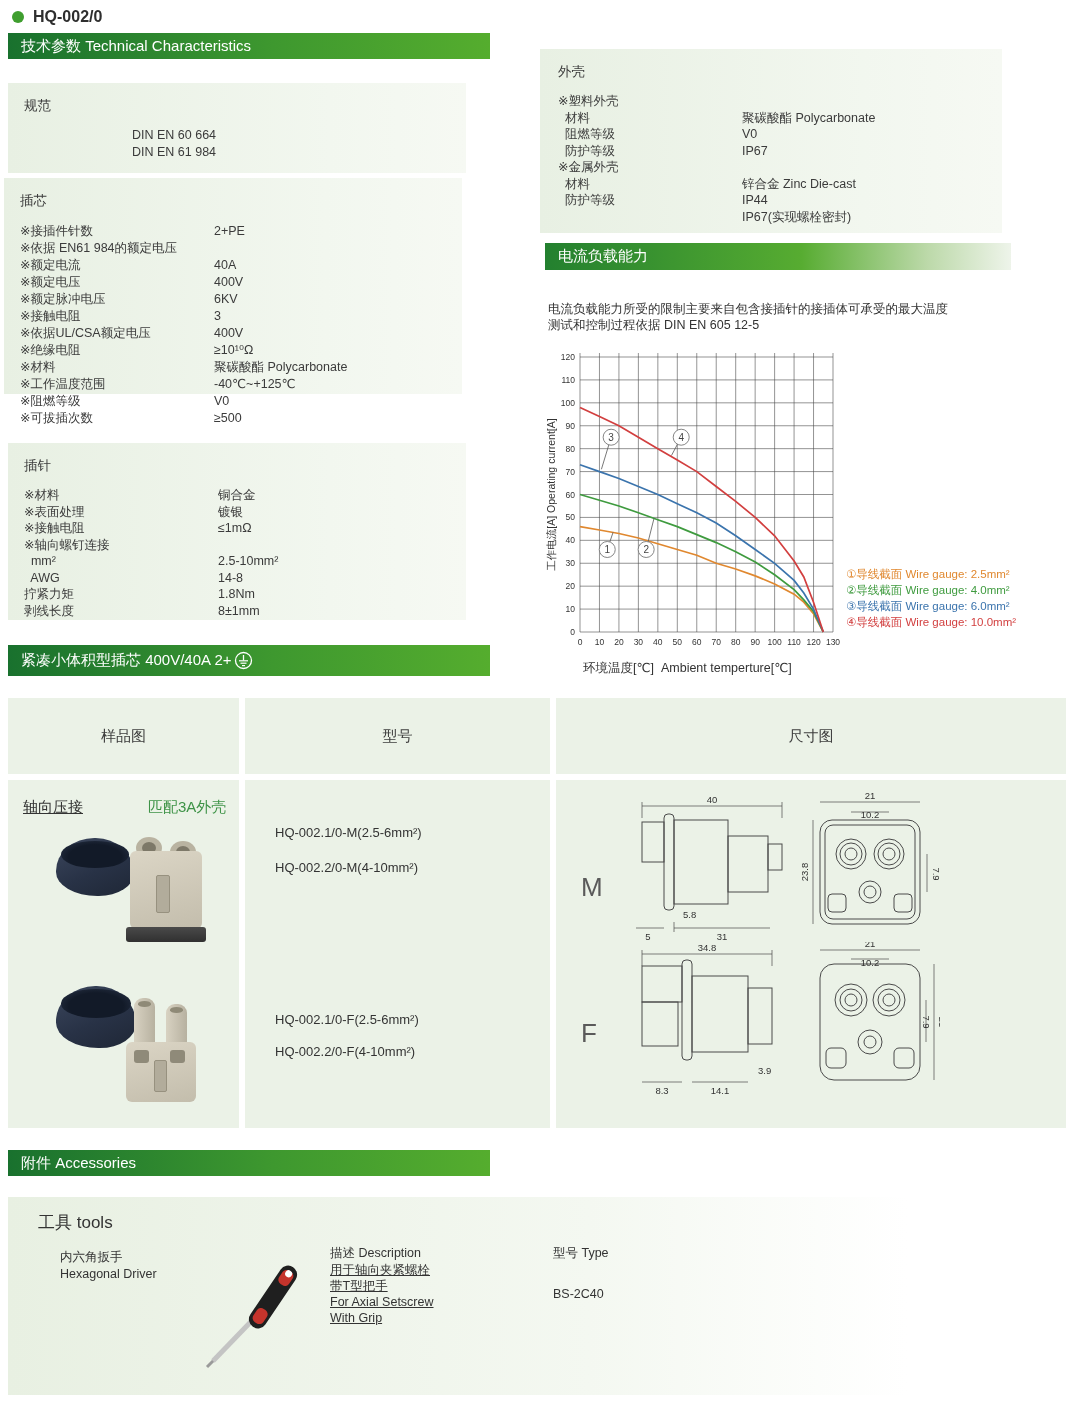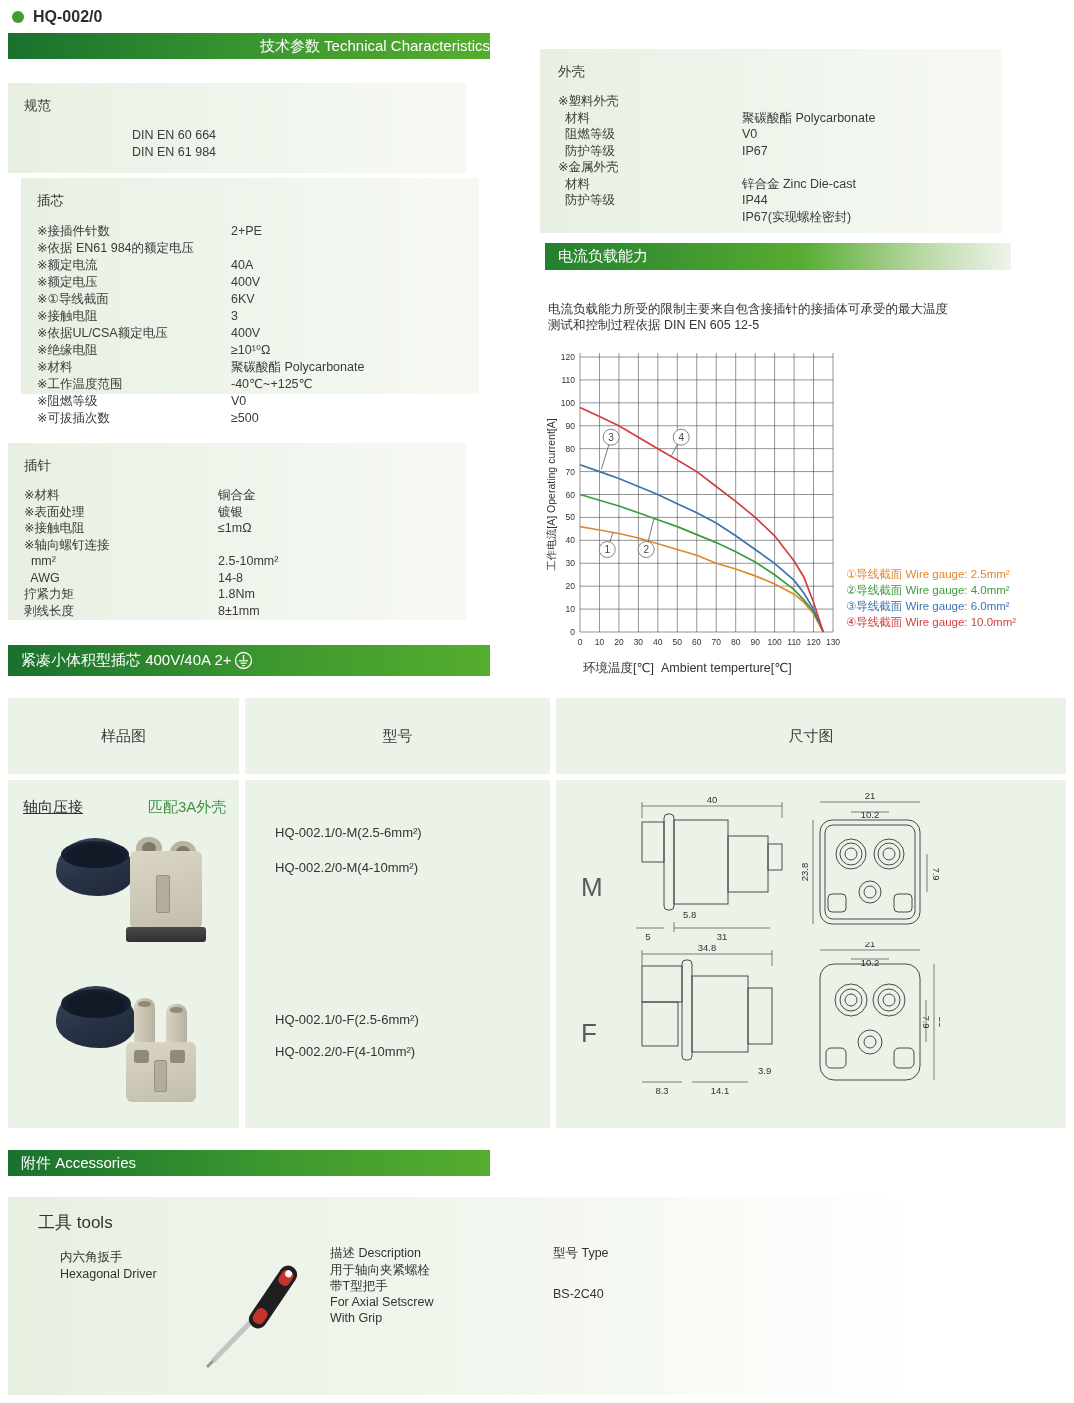--- a/index.html
+++ b/index.html
@@ -49,58 +49,58 @@
   .conn .cyl::before{content:"";position:absolute;left:18%;top:6%;width:64%;height:12%;border-radius:50%;background:#8f8a77;}
   .conn .clip{position:absolute;background:#b2ac9b;border:1px solid #97917f;border-radius:2px;}
   .conn .hole{position:absolute;background:#8f8a79;border-radius:3px;}
   .conn .base{position:absolute;background:linear-gradient(#4a4a4a,#303030);border-radius:3px;}
   
   .tools-panel{background:linear-gradient(90deg,#e8f0e2 0%,#f4f8f1 55%,#ffffff 85%);padding-left:48px;}
   .tools-heading{position:absolute;left:30px;top:14px;font-size:17px;color:#333;}
   .tool-name{position:absolute;left:52px;top:52px;font-size:12.5px;line-height:17px;color:#333;}
   .desc-col{position:absolute;left:322px;top:48px;font-size:12.5px;color:#333;}
   .desc-head{margin-bottom:0;}
-  .desc-lines{line-height:16px;}
+  .desc-lines{line-height:16px;text-decoration:underline;}
   .type-col{position:absolute;left:545px;top:48px;font-size:12.5px;color:#333;}
   .type-value{margin-top:25px;}
   svg text{font-family:"Liberation Sans","DejaVu Sans",sans-serif;}
   .dim{font-size:9.5px;fill:#333;}
   .draw{stroke:#4a4a4a;fill:none;stroke-width:1;}
   .dimln{stroke:#4a4a4a;stroke-width:0.7;}
 </style>
 </head>
 <body>
 
 <div class="page">
 
   <div class="title-row">
     <span class="bullet"></span>
     <span class="page-title">HQ-002/0</span>
   </div>
 
-  <div class="bar bar-solid" style="left:8px;top:33px;width:482px;height:26px;justify-content:flex-end;">
+  <div class="bar bar-solid" style="left:8px;top:33px;width:482px;height:26px;">
     <span>技术参数 Technical Characteristics</span>
   </div>
 
   <div class="panel" style="left:8px;top:83px;width:458px;height:90px;">
     <h4>规范</h4>
     <div class="spec-lines">
       <div>DIN EN 60 664</div>
       <div>DIN EN 61 984</div>
     </div>
   </div>
 
-  <div class="panel" style="left:21px;top:178px;width:458px;height:216px;">
+  <div class="panel" style="left:4px;top:178px;width:458px;height:216px;">
     <h4>插芯</h4>
     <div class="rows" style="margin-top:13px;">
       <div class="sr"><span class="lab">※接插件针数</span><span class="val">2+PE</span></div>
       <div class="sr"><span class="lab">※依据 EN61 984的额定电压</span><span class="val"></span></div>
       <div class="sr"><span class="lab">※额定电流</span><span class="val">40A</span></div>
       <div class="sr"><span class="lab">※额定电压</span><span class="val">400V</span></div>
-      <div class="sr"><span class="lab">※①导线截面</span><span class="val">6KV</span></div>
+      <div class="sr"><span class="lab">※额定脉冲电压</span><span class="val">6KV</span></div>
       <div class="sr"><span class="lab">※接触电阻</span><span class="val">3</span></div>
       <div class="sr"><span class="lab">※依据UL/CSA额定电压</span><span class="val">400V</span></div>
       <div class="sr"><span class="lab">※绝缘电阻</span><span class="val">≥10¹⁰Ω</span></div>
       <div class="sr"><span class="lab">※材料</span><span class="val">聚碳酸酯 Polycarbonate</span></div>
       <div class="sr"><span class="lab">※工作温度范围</span><span class="val">-40℃~+125℃</span></div>
       <div class="sr"><span class="lab">※阻燃等级</span><span class="val">V0</span></div>
       <div class="sr"><span class="lab">※可拔插次数</span><span class="val">≥500</span></div>
     </div>
   </div>
 

